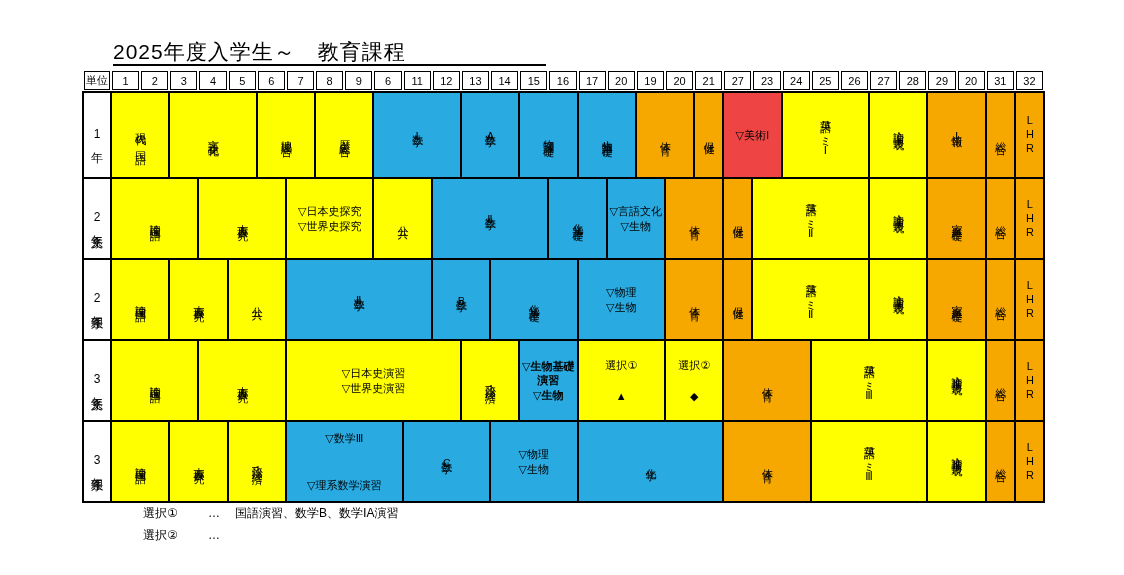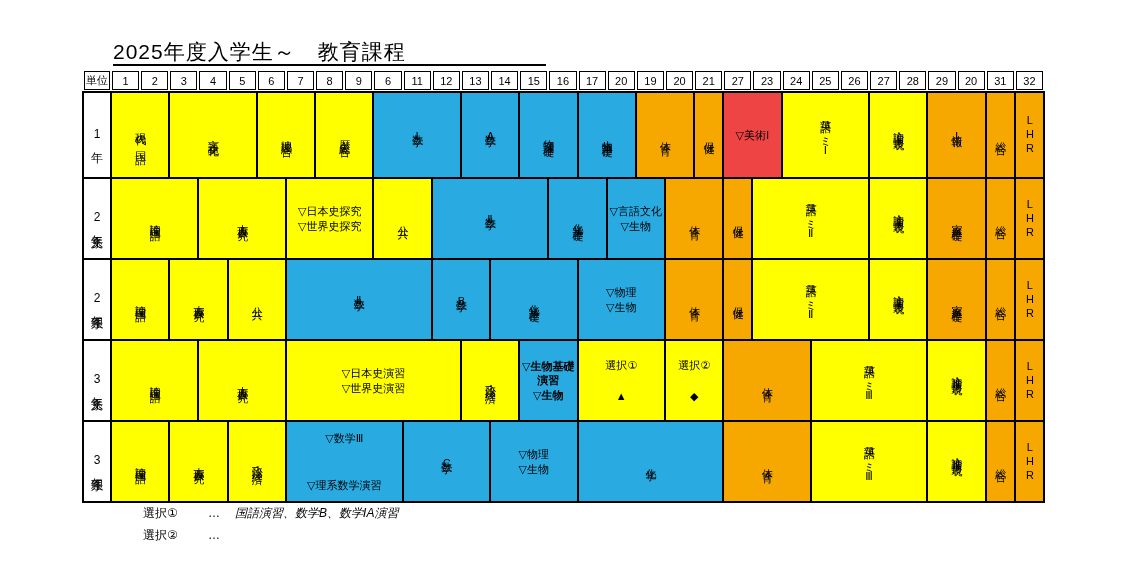--- a/index.html
+++ b/index.html
@@ -43,21 +43,21 @@
   .cell.v {
     writing-mode:vertical-rl; text-orientation:upright;
     letter-spacing:2px; flex-direction:row;
   }
   .cell.v .line { line-height:1; }
   .cell.hg .line + .line { margin-top:16px; }
   .notes { position:absolute; left:143px; top:506px; font-size:12px; }
   .note-row { display:flex; margin-bottom:8px; line-height:1.2; }
   .note-term { width:50px; }
   .note-sep  { width:42px; text-align:center; }
-  .note-desc { white-space:pre;font-style:italic; }
+  .note-desc { white-space:pre; }
 </style>
 </head>
 <body>
 
 <div class="page-title">2025年度入学生～　教育課程</div>
 <div class="title-underline"></div>
 
 <div class="tablewrap">
   <div class="thead">
       <div class="hcell">単位</div>

